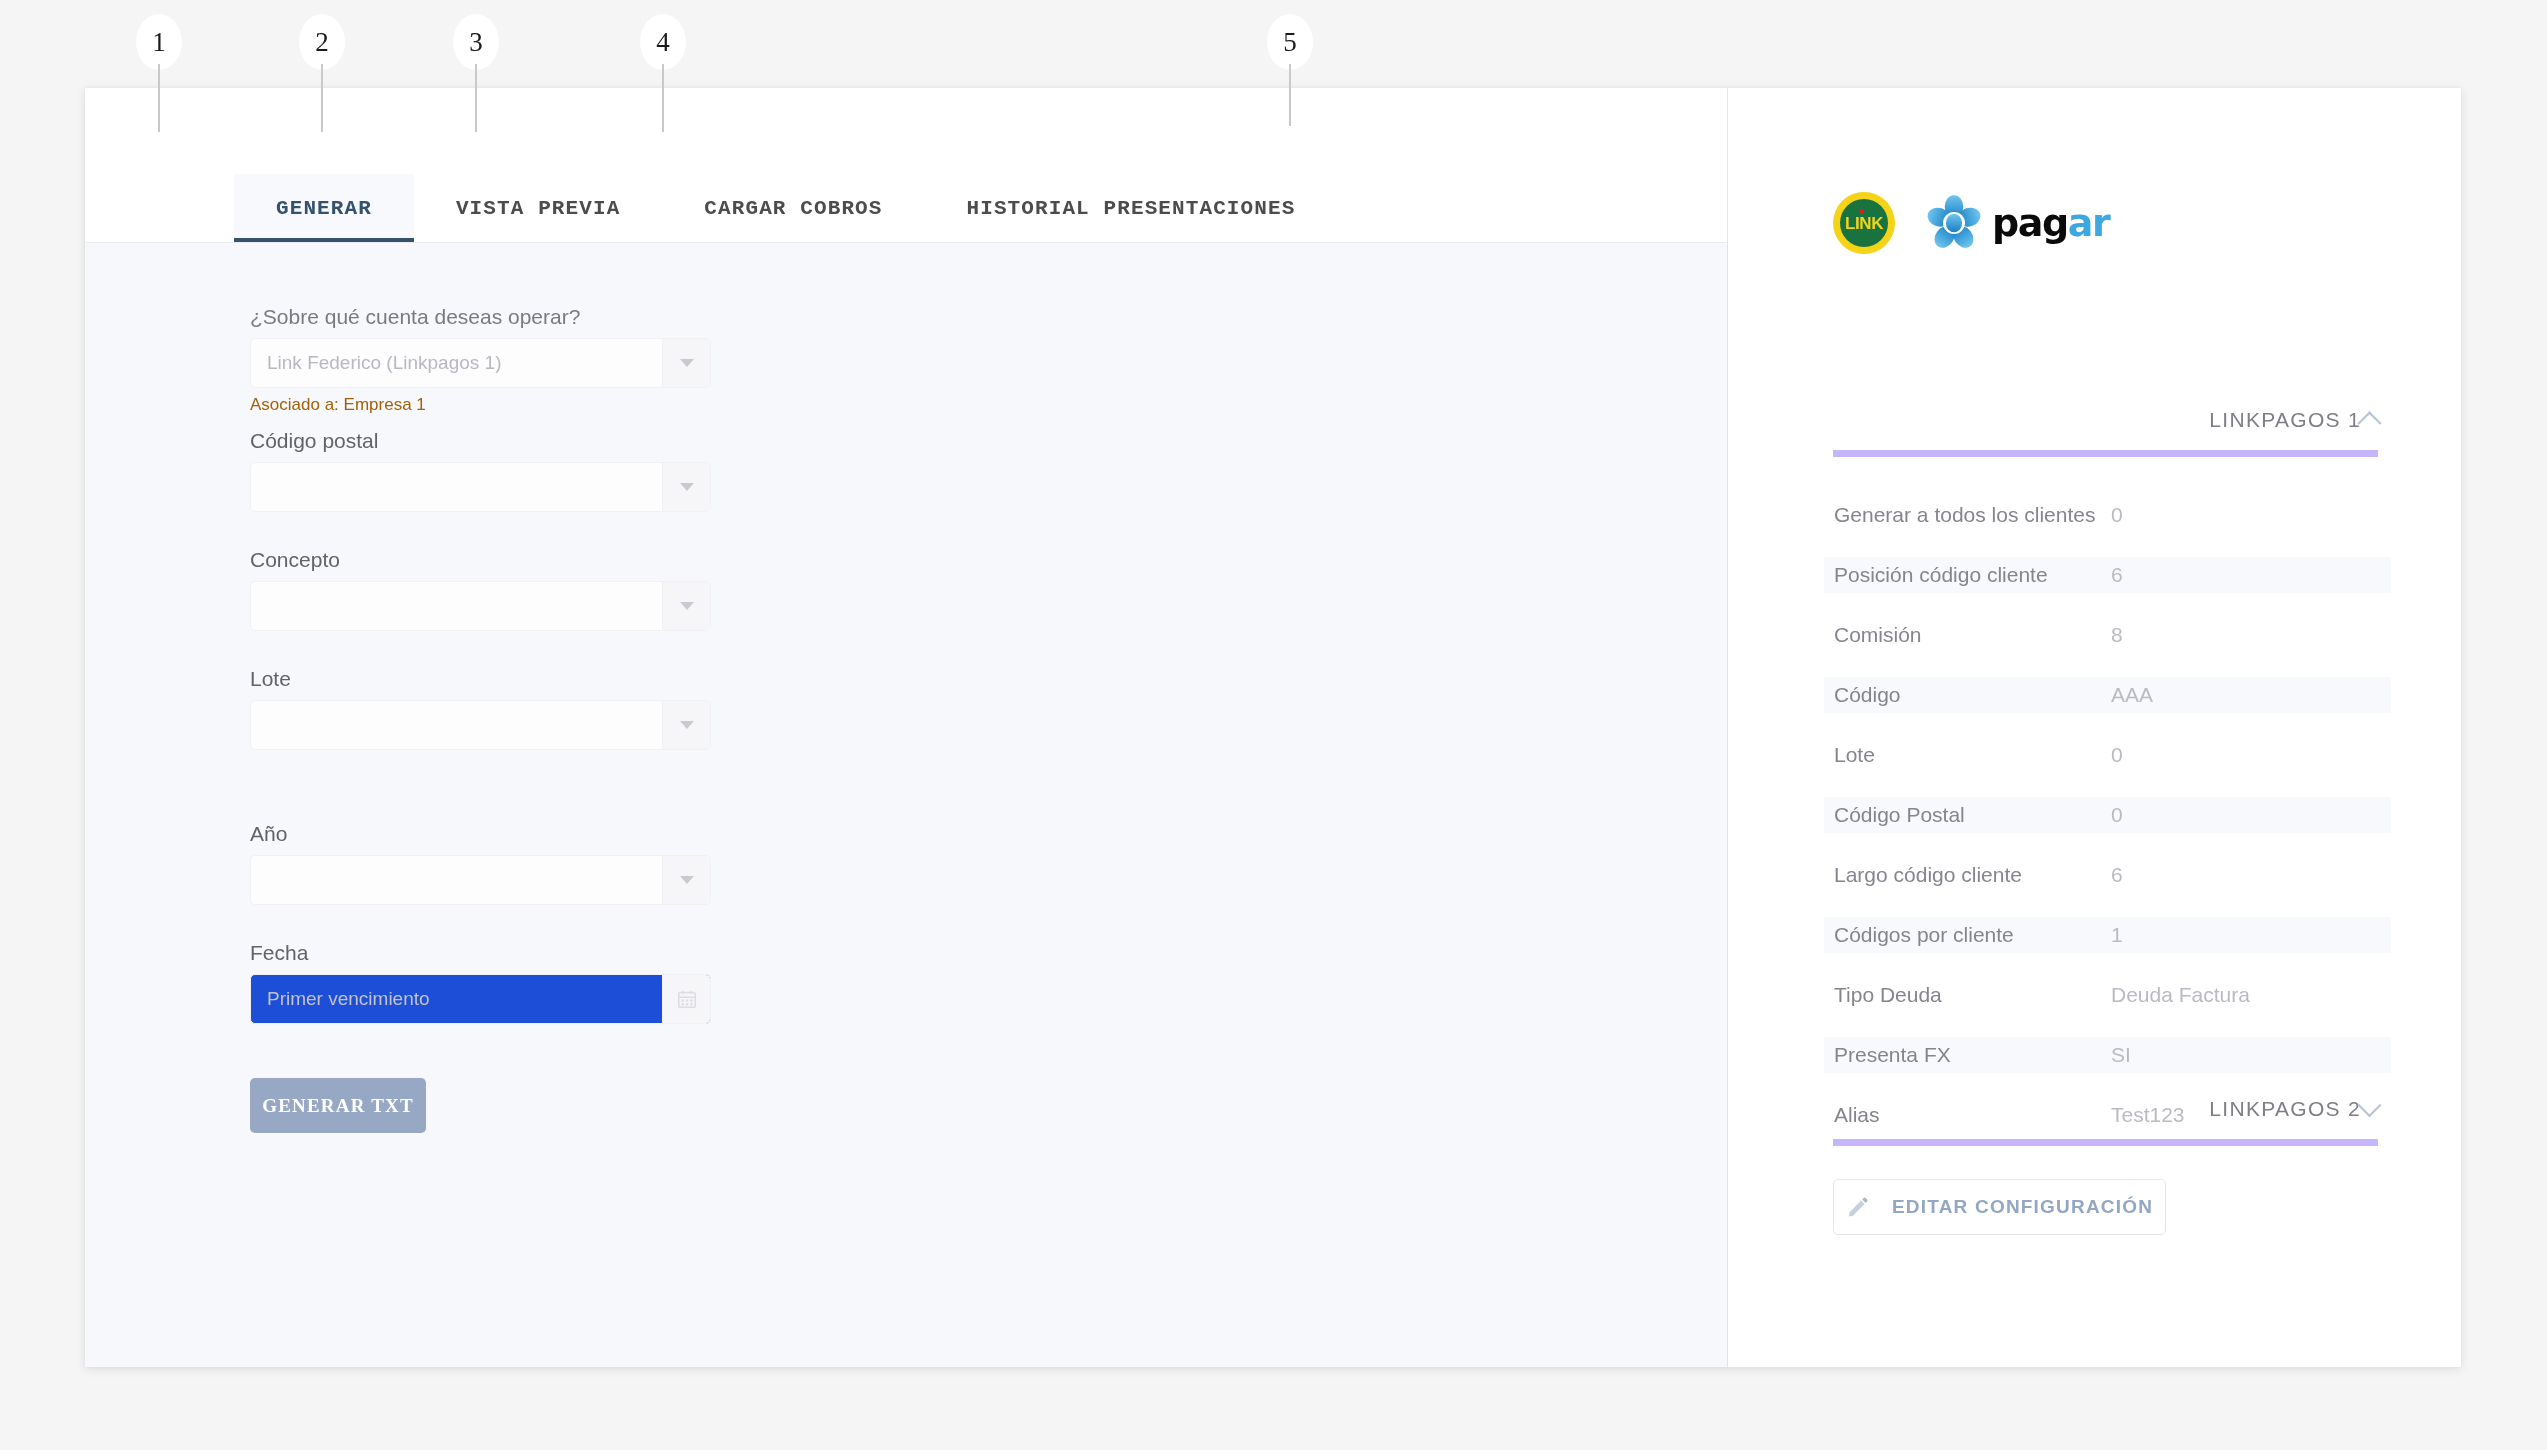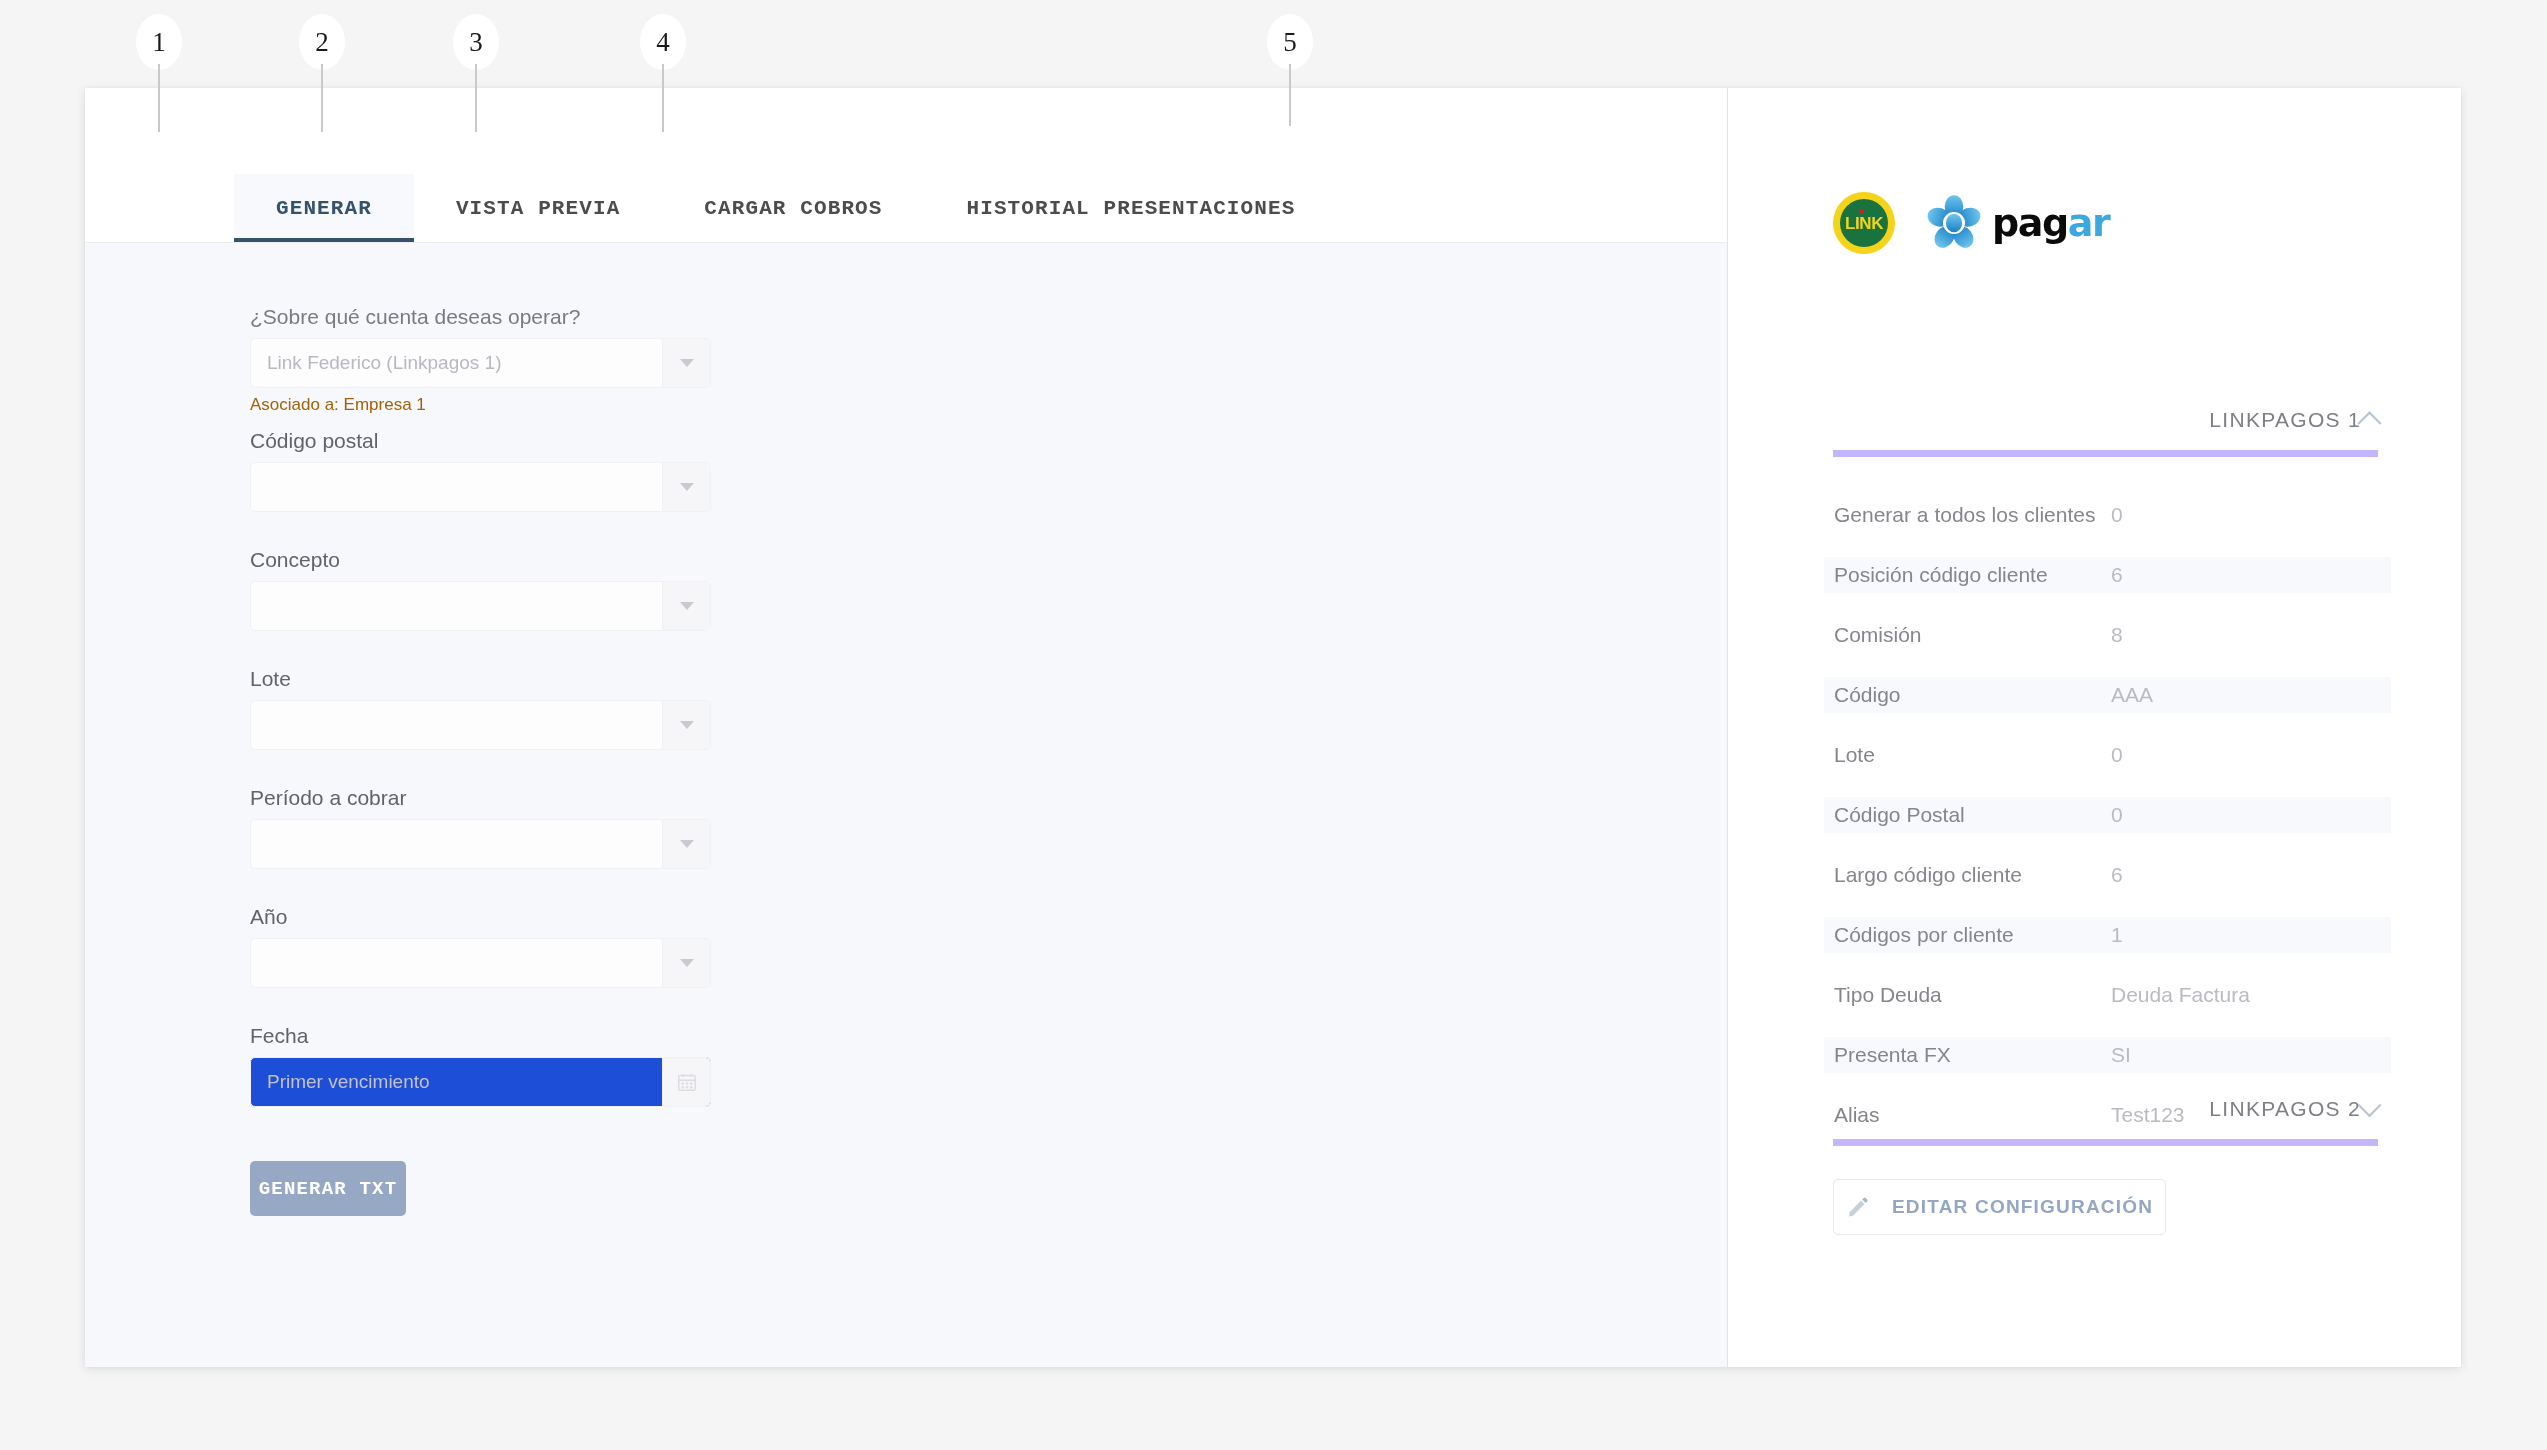--- a/index.html
+++ b/index.html
@@ -210,31 +210,31 @@
     border: none;
     border-left: 1px solid #f1f1f5;
     display: flex;
     align-items: center;
     justify-content: center;
     cursor: pointer;
   }
 
   .generate-btn {
     margin-top: 54px;
-    width: 156px;
+    width: 176px;
     height: 55px;
     background: #97a8c4;
     border: none;
     border-radius: 5px;
     color: #ffffff;
     font-size: 19px;
     font-weight: 700;
     letter-spacing: 1.2px;
     cursor: pointer;
-    font-family: Liberation Mono, monospace;
+    font-family: Liberation Serif, serif;
   }
   .right-inner { position: relative; padding: 0; height: 100%; }
 
   .logo-row {
     position: absolute;
     left: 105px;
     top: 104px;
     display: flex;
     align-items: center;
     gap: 30px;
@@ -456,29 +456,20 @@
           <div class="select-wrap">
             <input class="select-input" readonly="" placeholder="" style="">
             <button class="select-btn">
               <span class="caret-down"></span>
             </button>
           </div>
         </div>
         <div class="gap"></div>
 
         
-        <div class="field">
-          <div class="field-label dark">Período a cobrar</div>
-          <div class="select-wrap">
-            <input class="select-input" readonly="" placeholder="" style="">
-            <button class="select-btn">
-              <span class="caret-down"></span>
-            </button>
-          </div>
-        </div>
         <div class="gap"></div>
 
         
         <div class="field">
           <div class="field-label dark">Año</div>
           <div class="select-wrap">
             <input class="select-input" readonly="" placeholder="" style="">
             <button class="select-btn">
               <span class="caret-down"></span>
             </button>

